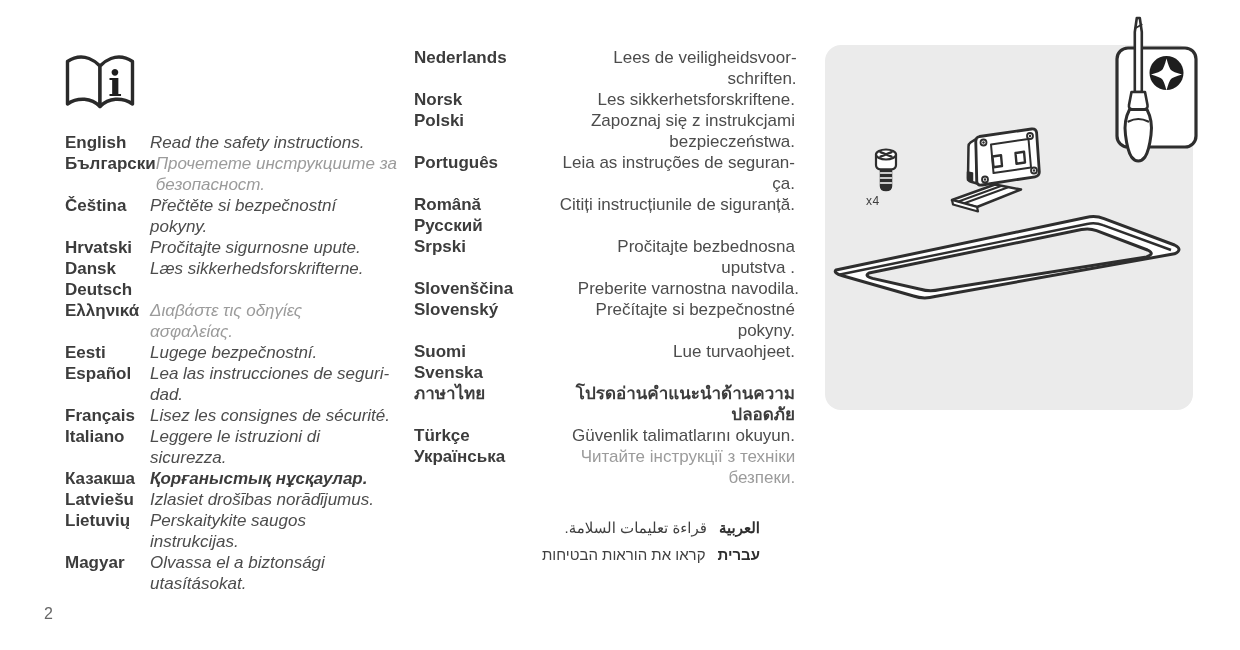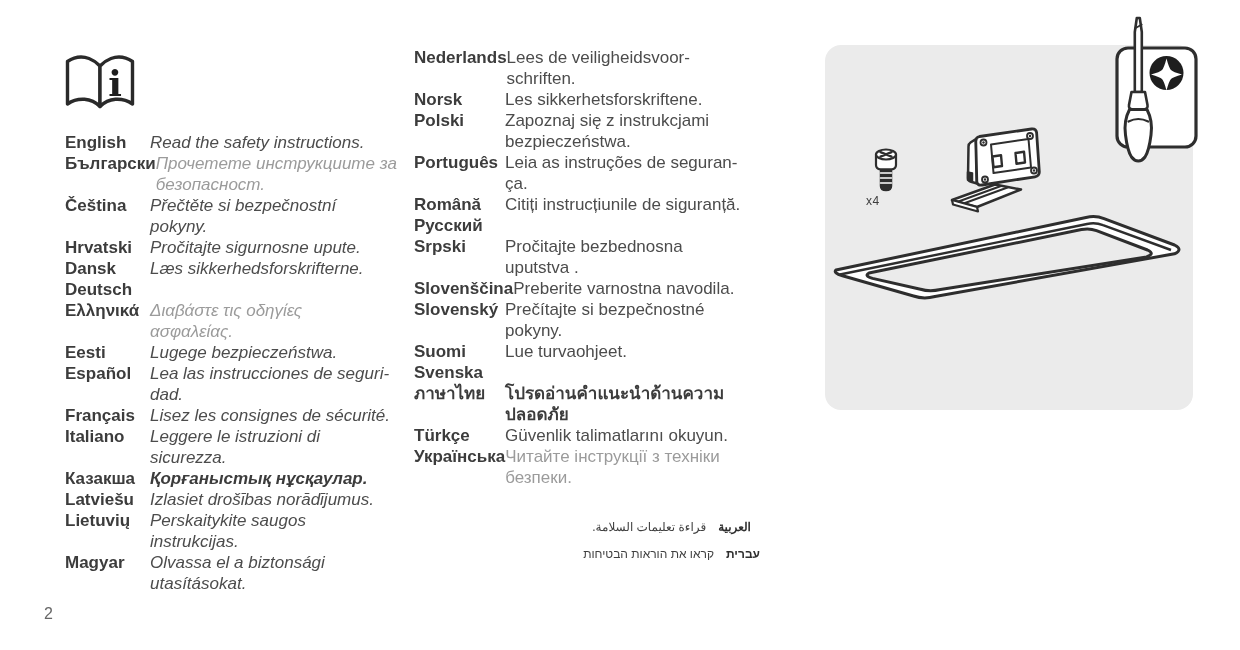--- a/index.html
+++ b/index.html
@@ -14,27 +14,27 @@
   
   .lang-col { position:absolute; font-size:17px; line-height:21px; }
   .col-left { left:65px;  top:132px; width:345px; }
   .col-mid  { left:414px; top:47px;  width:385px; }
   .lang-row { display:flex; align-items:flex-start; }
   .lang-label { font-weight:bold; color:#3c3c3c; }
   .col-left .lang-label { flex:0 0 85px; }
   .col-mid  .lang-label { flex:0 0 91px; }
   .lang-text { white-space:pre-line; color:#4c4c4c; }
   .col-left .lang-text { width:252px;font-style:italic; }
-  .col-mid  .lang-text { width:290px; }
+  .col-mid  .lang-text { width:290px;text-align:right; }
   .lang-text.muted { color:#9b9b9b; }
   .lang-text.bold  { font-weight:bold; color:#3c3c3c; }
 
   
   .rtl-block { position:absolute; top:514px; right:480px; direction:rtl; text-align:right; }
-  .rtl-line  { font-size:12px; line-height:27px; color:#3f3f3f;text-align:center; }
+  .rtl-line  { font-size:15px; line-height:27px; color:#3f3f3f; }
   .rtl-label { font-weight:bold; margin-left:12px; color:#2e2e2e; }
 
   
   .panel { left:825px; top:45px; width:368px; height:365px;
            background:#ebebeb; border-radius:16px; }
   .x4-label { left:866px; top:194px; font-size:12px; color:#3d3d3d; letter-spacing:0.5px; }
 
   .page-number { left:44px; top:605px; font-size:16px; color:#666; }
 
   svg { display:block; }
@@ -78,21 +78,21 @@
     <div class="lang-row">
       <span class="lang-label">Deutsch</span>
     </div>
     <div class="lang-row">
       <span class="lang-label">Ελληνικά</span>
       <span class="lang-text muted">Διαβάστε τις οδηγίες
 ασφαλείας.</span>
     </div>
     <div class="lang-row">
       <span class="lang-label">Eesti</span>
-      <span class="lang-text">Lugege bezpieczeństwa.</span>
+      <span class="lang-text">Lugege bezpečnostní.</span>
     </div>
     <div class="lang-row">
       <span class="lang-label">Español</span>
       <span class="lang-text">Lea las instrucciones de seguri-
 dad.</span>
     </div>
     <div class="lang-row">
       <span class="lang-label">Français</span>
       <span class="lang-text">Lisez les consignes de sécurité.</span>
     </div>

